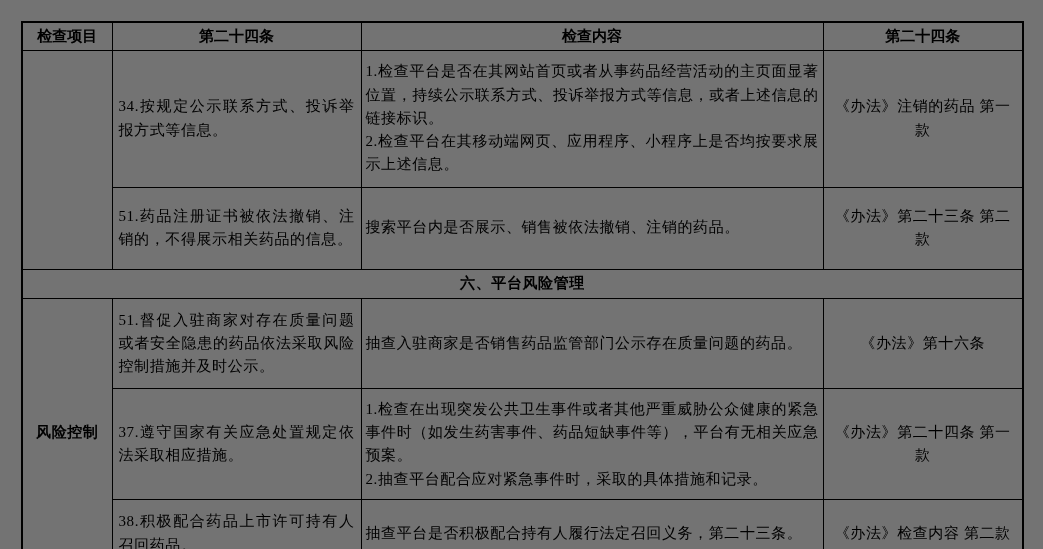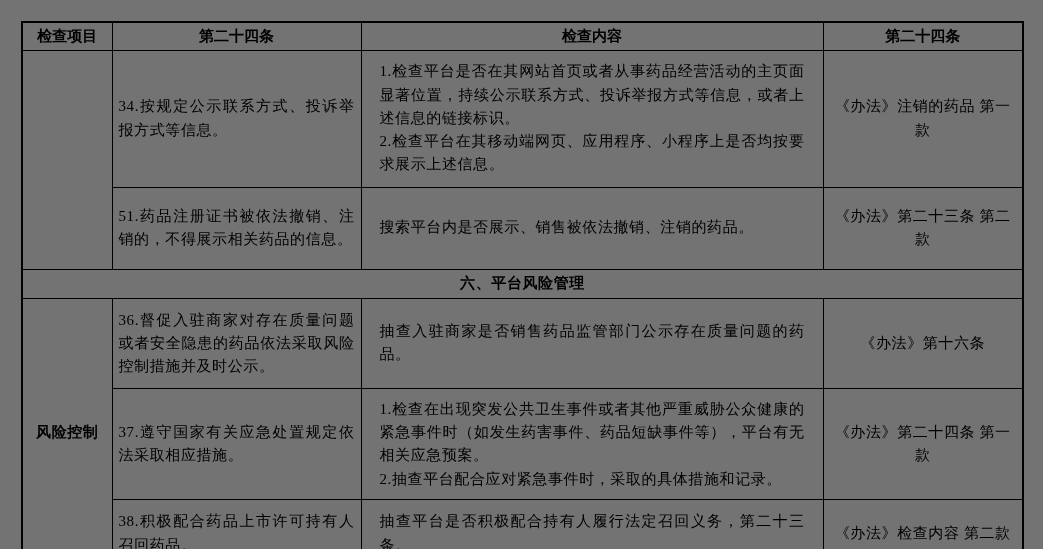--- a/index.html
+++ b/index.html
@@ -51,21 +51,21 @@
     letter-spacing: 0.6px;
   }
   .col-point {
     text-align: justify;
     padding: 10px 6px;
     line-height: 1.55;
     letter-spacing: 0.6px;
   }
   .col-content {
     text-align: justify;
-    padding: 4px 18px;
+    padding: 4px 4px;
     line-height: 1.55;
     letter-spacing: 0.6px;
   }
   .col-basis {
     text-align: center;
     padding: 4px 9px;
     line-height: 1.55;
     letter-spacing: 0.6px;
   }
   .section-cell {
@@ -111,21 +111,21 @@
         </td>
         <td class="col-basis">《办法》第二十三条 第二款</td>
       </tr>
 
       <tr class="h-section">
         <td class="section-cell" colspan="4">六、平台风险管理</td>
       </tr>
 
       <tr class="h-r36">
         <td class="col-item" rowspan="3">风险控制</td>
-        <td class="col-point">36.督促入驻商家对存在质量问题或者安全隐患的药品依法采取风险控制措施并及时公示。</td>
+        <td class="col-point">51.督促入驻商家对存在质量问题或者安全隐患的药品依法采取风险控制措施并及时公示。</td>
         <td class="col-content">
           <div>抽查入驻商家是否销售药品监管部门公示存在质量问题的药品。</div>
         </td>
         <td class="col-basis">《办法》第十六条</td>
       </tr>
 
       <tr class="h-r37">
         <td class="col-point">37.遵守国家有关应急处置规定依法采取相应措施。</td>
         <td class="col-content">
           <div>1.检查在出现突发公共卫生事件或者其他严重威胁公众健康的紧急事件时（如发生药害事件、药品短缺事件等），平台有无相关应急预案。</div>

